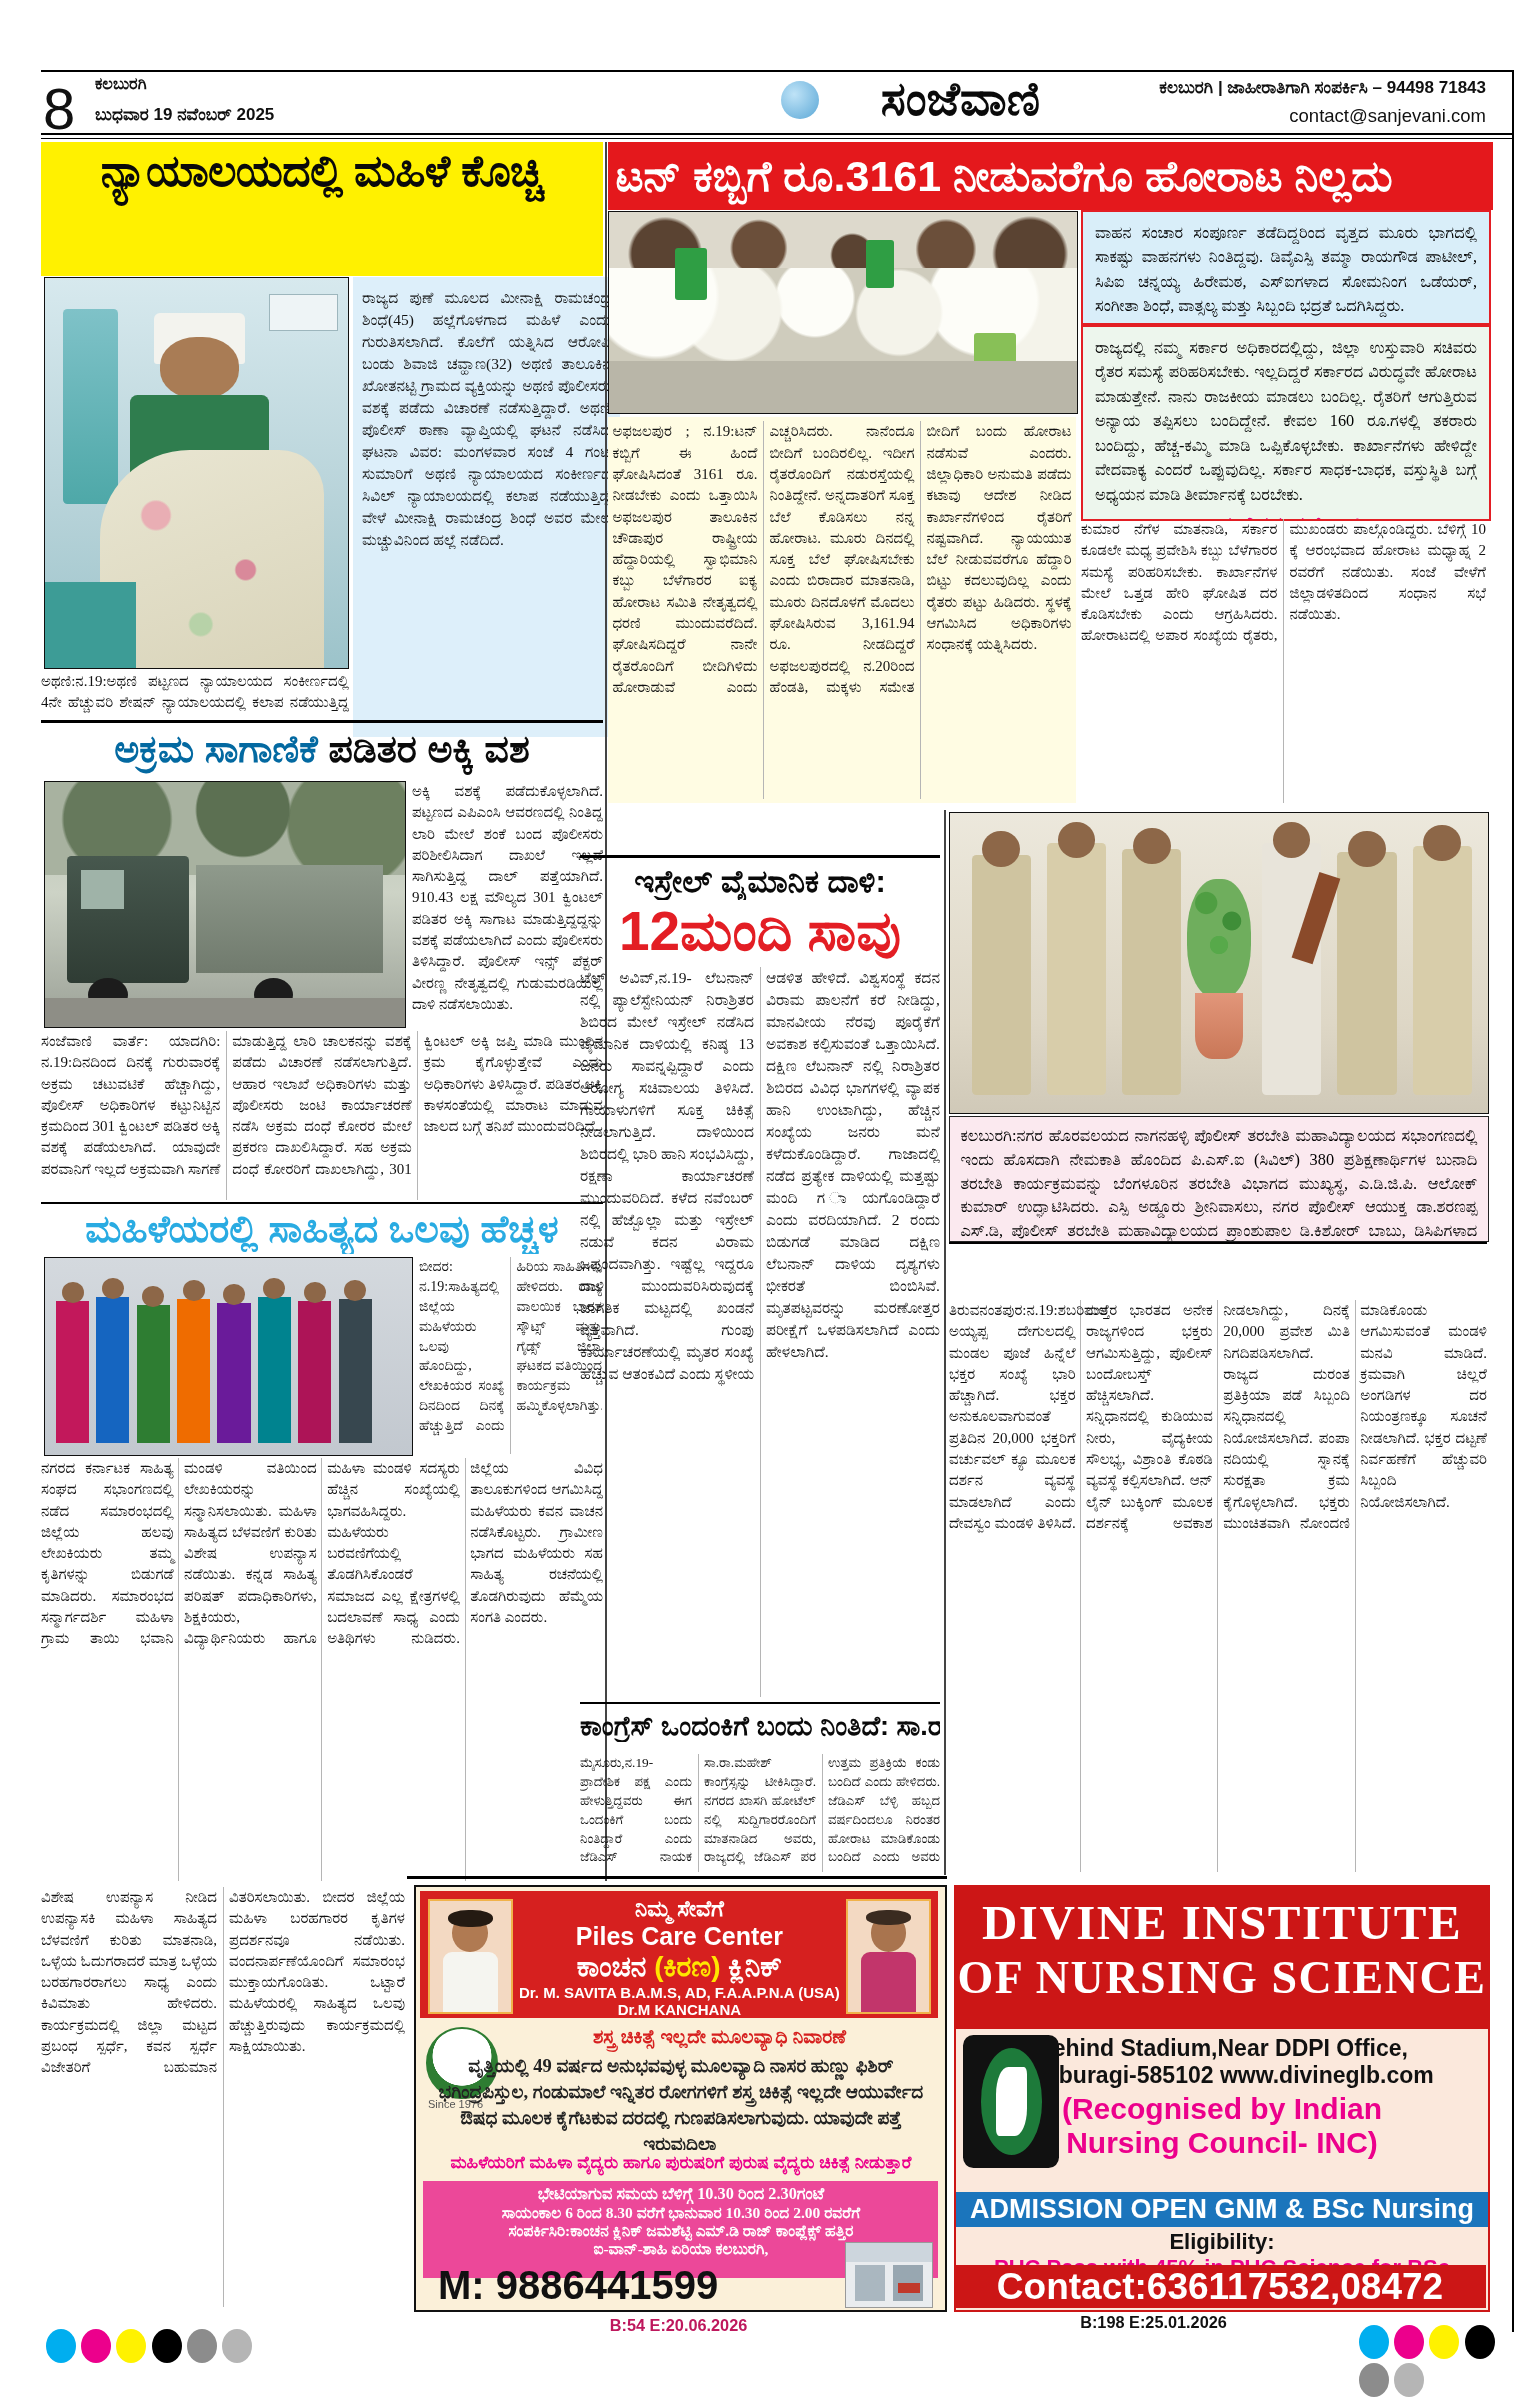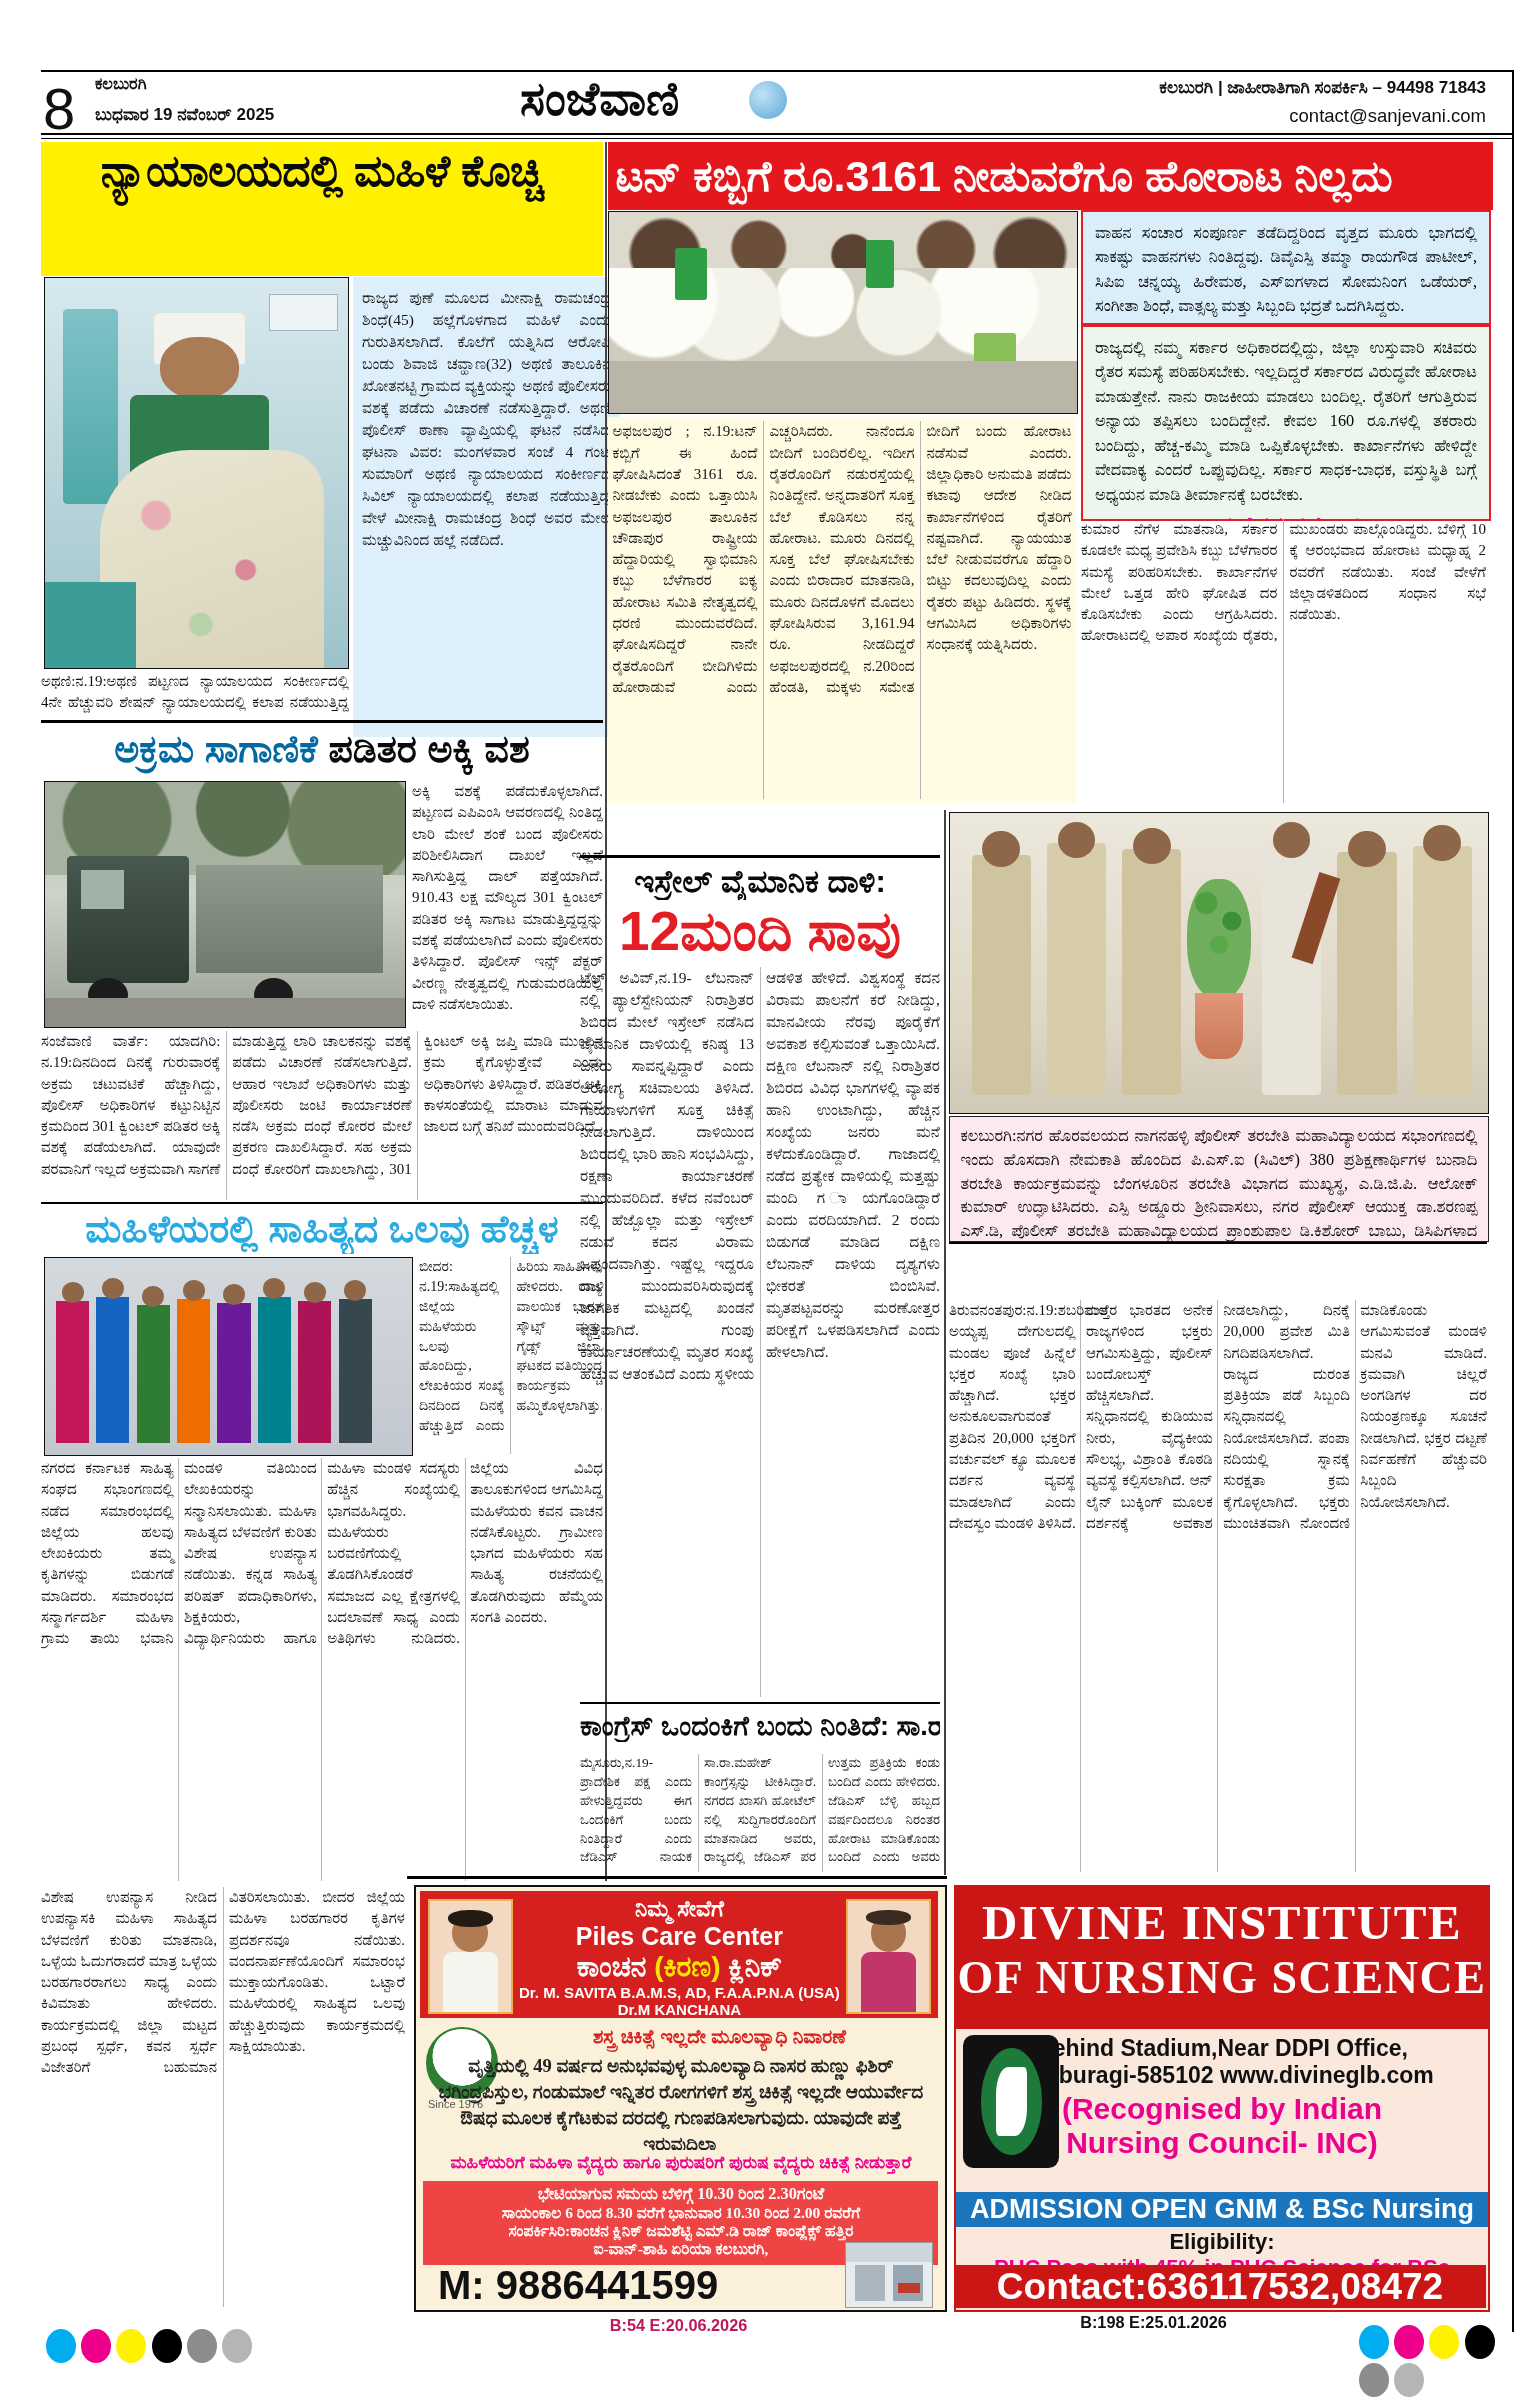--- a/index.html
+++ b/index.html
@@ -28,21 +28,21 @@
 </style>
 </head>
 <body>
 
 <div class="page">
 
   <div class="hr" style="left:41px;top:70px;width:1473px;height:1.5px"></div>
   <div class="abs sans" style="left:43px;top:75px;font-size:58px;font-weight:300;color:#111">8</div>
   <div class="abs sans" style="left:95px;top:74px;font-size:16.3px;font-weight:bold;color:#111">ಕಲಬುರಗಿ</div>
   <div class="abs sans" style="left:95px;top:105px;font-size:17px;font-weight:bold;color:#111">ಬುಧವಾರ 19 ನವೆಂಬರ್ 2025</div>
-  <div class="abs" style="left:520px;top:72px;width:488px;text-align:left">
+  <div class="abs" style="left:552px;top:72px;width:488px;text-align:right">
     <span class="abs" style="left:229px;top:9px;width:38px;height:38px;border-radius:50%;background:radial-gradient(circle at 35% 35%,#bfe3f7,#5aa7d6)"></span>
     <span style="position:relative;font-size:47px;font-weight:bold;color:#0a0a0a;font-family:'Liberation Serif',serif">ಸಂಜೆವಾಣಿ</span>
   </div>
   <div class="abs sans" style="left:961px;top:78px;width:525px;text-align:right;font-size:17px;font-weight:bold;color:#111">ಕಲಬುರಗಿ  |  ಜಾಹೀರಾತಿಗಾಗಿ ಸಂಪರ್ಕಿಸಿ – 94498 71843</div>
   <div class="abs sans" style="left:961px;top:105px;width:525px;text-align:right;font-size:18.5px;color:#111">contact@sanjevani.com</div>
   <div class="hr" style="left:41px;top:133px;width:1473px;height:2.2px"></div>
   <div class="hr" style="left:41px;top:138px;width:1473px;height:0.7px"></div>
   <div class="hr" style="left:1512px;top:70px;width:1.5px;height:2262px"></div>
 
   <div class="abs headline-yellow sans" style="left:41px;top:142px;width:562px;height:130px;padding-top:4.4px">
@@ -176,21 +176,21 @@
         </div>
         <div style="font-size:15px;font-weight:bold">Dr. M. SAVITA B.A.M.S, AD, F.A.A.P.N.A (USA)</div>
         <div style="font-size:15px;font-weight:bold">Dr.M KANCHANA</div>
       </div>
     </div>
     <div class="abs" style="left:10.4px;top:140px;width:68px;height:68px;border-radius:50%;background:radial-gradient(circle at 50% 40%,#ffffff 55%,#2e7d32 56%);border:2.2px solid #2e7d32"></div>
     <div class="abs sans" style="left:12px;top:211px;font-size:11px;font-weight:normal;color:#555">Since 1976</div>
     <div class="abs center sans" style="left:89px;top:139px;width:429px;font-size:19px;font-weight:bold;color:#D6201F">ಶಸ್ತ್ರ ಚಿಕಿತ್ಸೆ ಇಲ್ಲದೇ ಮೂಲವ್ಯಾಧಿ ನಿವಾರಣೆ</div>
     <div class="abs center" style="left:10.4px;top:167px;width:509px;height:96px;font-size:18.5px;font-weight:bold;color:#222;line-height:1.4;overflow:hidden">ವೃತ್ತಿಯಲ್ಲಿ 49 ವರ್ಷದ ಅನುಭವವುಳ್ಳ ಮೂಲವ್ಯಾದಿ ನಾಸರ ಹುಣ್ಣು ಫಿಶಿರ್ ಭಗಿಂದ್ರಪಿಸ್ತುಲ, ಗಂಡುಮಾಲೆ ಇನ್ನಿತರ ರೋಗಗಳಿಗೆ ಶಸ್ತ್ರ ಚಿಕಿತ್ಸೆ ಇಲ್ಲದೇ ಆಯುರ್ವೇದ ಔಷಧ ಮೂಲಕ ಕೈಗೆಟಕುವ ದರದಲ್ಲಿ ಗುಣಪಡಿಸಲಾಗುವುದು. ಯಾವುದೇ ಪತ್ತೆ ಇರುವುದಿಲ್ಲಾ</div>
     <div class="abs center sans" style="left:7.4px;top:266px;width:515px;font-size:17px;font-weight:bold;color:#EC008C">ಮಹಿಳೆಯರಿಗೆ ಮಹಿಳಾ ವೈದ್ಯರು ಹಾಗೂ ಪುರುಷರಿಗೆ ಪುರುಷ ವೈದ್ಯರು ಚಿಕಿತ್ಸೆ ನೀಡುತ್ತಾರೆ</div>
-    <div class="abs" style="left:7.4px;top:294px;width:515px;height:84px;background:#ef4444;color:#fff;text-align:center;font-weight:bold;overflow:hidden">
+    <div class="abs" style="left:7.4px;top:294px;width:515px;height:97px;background:#ec4899;color:#fff;text-align:center;font-weight:bold;overflow:hidden">
       <div style="font-size:16.3px;margin-top:3px">ಭೇಟಿಯಾಗುವ ಸಮಯ ಬೆಳಿಗ್ಗೆ 10.30 ರಿಂದ 2.30ಗಂಟೆ</div>
       <div style="font-size:15.5px">ಸಾಯಂಕಾಲ 6 ರಿಂದ 8.30 ವರೆಗೆ ಭಾನುವಾರ 10.30 ರಿಂದ 2.00 ರವರೆಗೆ</div>
       <div style="font-size:15.5px">ಸಂಪರ್ಕಿಸಿರಿ:ಕಾಂಚನ ಕ್ಲಿನಿಕ್ ಜಮಶೆಟ್ಟಿ ಎಮ್.ಡಿ ರಾಜ್ ಕಾಂಪ್ಲೆಕ್ಸ್ ಹತ್ತಿರ</div>
       <div style="font-size:15.5px">ಐ-ವಾನ್-ಶಾಹಿ ಏರಿಯಾ ಕಲಬುರಗಿ,</div>
     </div>
     <div class="abs sans" style="left:22px;top:376px;font-size:40px;font-weight:bold;color:#111">M: 9886441599</div>
     <div class="abs" style="left:429px;top:355px;width:86px;height:64px;background:#e9ecef;border:0.7px solid #999;overflow:hidden">
       <i style="position:absolute;left:0;top:0;width:100%;height:30%;background:#cdd6dd"></i>
       <i style="position:absolute;left:10%;top:35%;width:35%;height:55%;background:#aab7c0"></i>
       <i style="position:absolute;left:55%;top:35%;width:35%;height:55%;background:#98a7b1"></i>

